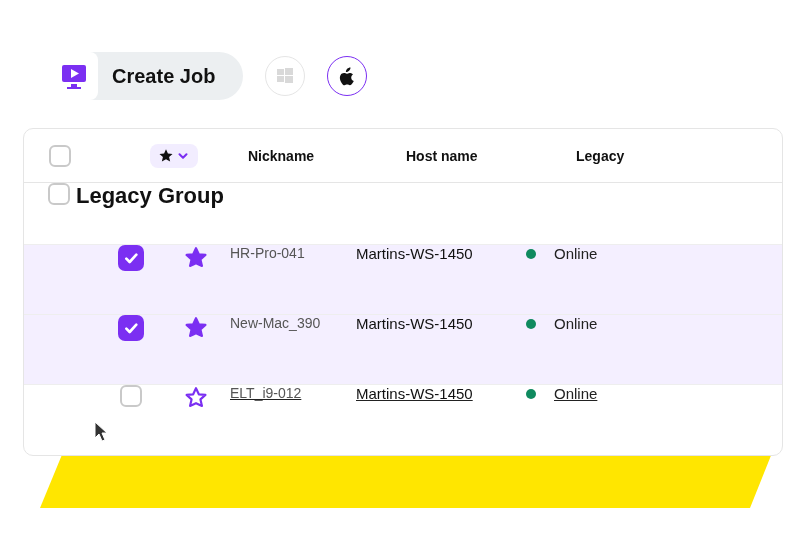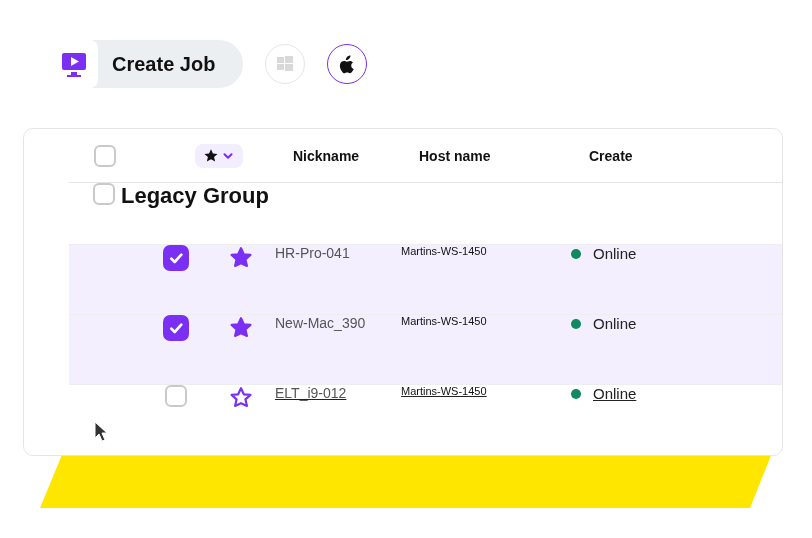--- a/index.html
+++ b/index.html
@@ -6,21 +6,21 @@
   body {
     width: 812px;
     height: 538px;
     background: #fff;
     font-family: -apple-system, BlinkMacSystemFont, "Segoe UI", Arial, sans-serif;
     position: relative;
     overflow: hidden;
   }
   .toolbar {
     position: absolute;
-    top: 40px;
+    top: 52px;
     left: 50px;
     display: flex;
     align-items: center;
     gap: 22px;
   }
   .create-pill {
     display: flex;
     align-items: center;
     background: #eceff1;
     border-radius: 24px;
@@ -67,36 +67,35 @@
   .panel {
     position: absolute;
     left: 23px;
     top: 128px;
     width: 760px;
     background: #fff;
     border: 1.5px solid #e5e5e5;
     border-radius: 10px;
     z-index: 1;
     overflow: hidden;
-    padding-left: 45px;
   }
   .header-row {
     display: flex;
     align-items: center;
     height: 54px;
     border-bottom: 1.5px solid #e5e5e5;
     font-size: 14px;
     font-weight: 700;
     color: #111;
   }
   .col-master { width: 72px; display:flex; justify-content:center; }
   .col-check { width: 70px; display:flex; justify-content:center; }
   .col-star  { width: 60px; display:flex; justify-content:center; }
   .col-nick  { width: 130px; padding-left: 4px; }
-  .col-host  { width: 170px; }
+  .col-host  { width: 170px; margin-left: 32px; }
   .col-status { flex: 1; }
   .star-filter {
     display: inline-flex;
     align-items: center;
     gap: 2px;
     background: #f2edff;
     border-radius: 8px;
     padding: 4px 8px;
     margin-left: 54px;
   }
@@ -115,22 +114,22 @@
     display: flex;
     align-items: flex-start;
     height: 70px;
     font-size: 15px;
     color: #222;
     border-bottom: 1.5px solid #eee;
   }
   .data-row:last-child { border-bottom: none; text-decoration: underline; }
   .data-row.selected { background: #f4efff; }
   .col-nick-v { width: 130px; font-size: 14px; color: #555; padding-left: 4px;}
-  .col-host-v { width: 170px; font-size: 11px; color: #111; }
-  .status-cell { display:flex; align-items:center; gap:12px; }
+  .col-host-v { width: 170px; font-size: 15px; color: #111; }
+  .status-cell { display:flex; align-items:center; gap:18px; }
   .dot { width:10px; height:10px; border-radius:50%; background:#0f8a5f; display:inline-block; }
   .chk-empty {
     width: 22px; height: 22px; border: 2.5px solid #c9c9c9; border-radius: 6px; background:#fff;
   }
   .chk-filled {
     width: 26px; height: 26px; border-radius: 7px; background:#7b2ff2; display:flex;align-items:center;justify-content:center;
   }
   .group-chk {
     width: 22px; height: 22px; border: 2.5px solid #c9c9c9; border-radius: 6px; background:#fff;
     margin-left: 24px;
@@ -188,21 +187,21 @@
       <svg width="16" height="16" viewBox="0 0 24 24">
         <path fill="#111" d="M12 2l2.9 6.3 6.9.6-5.2 4.7 1.6 6.8L12 17l-6.2 3.4 1.6-6.8L2.2 8.9l6.9-.6L12 2z"></path>
       </svg>
       <svg width="14" height="14" viewBox="0 0 24 24">
         <path fill="none" stroke="#7b2ff2" stroke-width="3.5" stroke-linecap="round" stroke-linejoin="round" d="M6 9l6 6 6-6"></path>
       </svg>
     </div>
     <div style="width:46px"></div>
     <div class="col-nick">Nickname</div>
     <div class="col-host">Host name</div>
-    <div class="col-status">Create</div>
+    <div class="col-status">Legacy</div>
   </div>
 
   <div class="group-row">
     <div class="group-chk"></div>
     <div class="group-label">Legacy Group</div>
   </div>
 
   <div id="rows">
       <div class="data-row selected">
         <div style="width: 72px;"></div>

